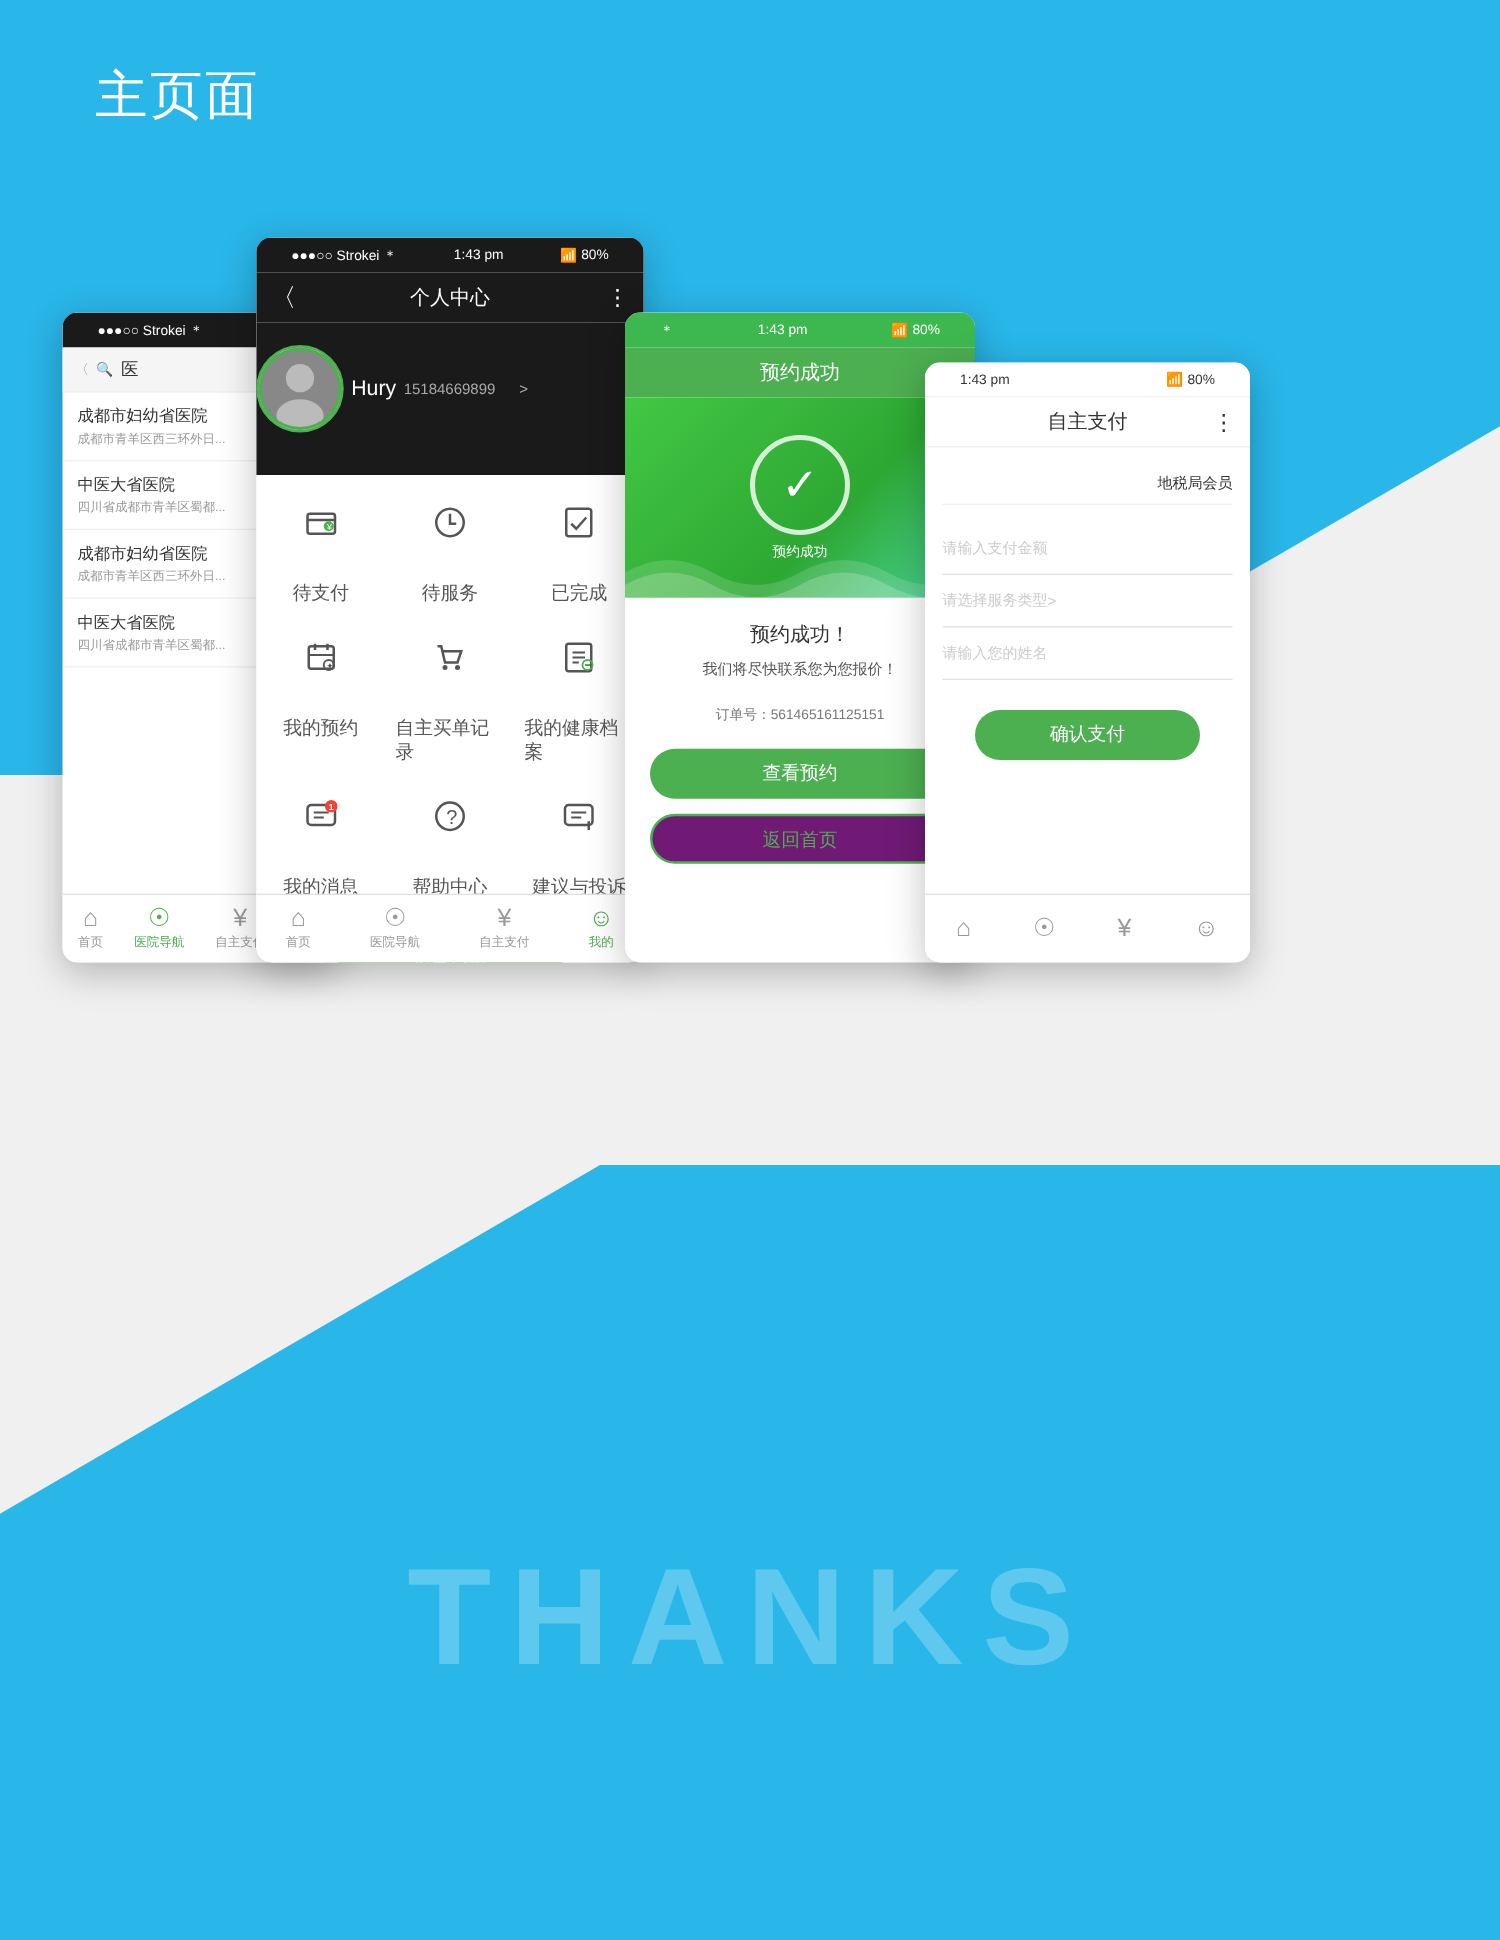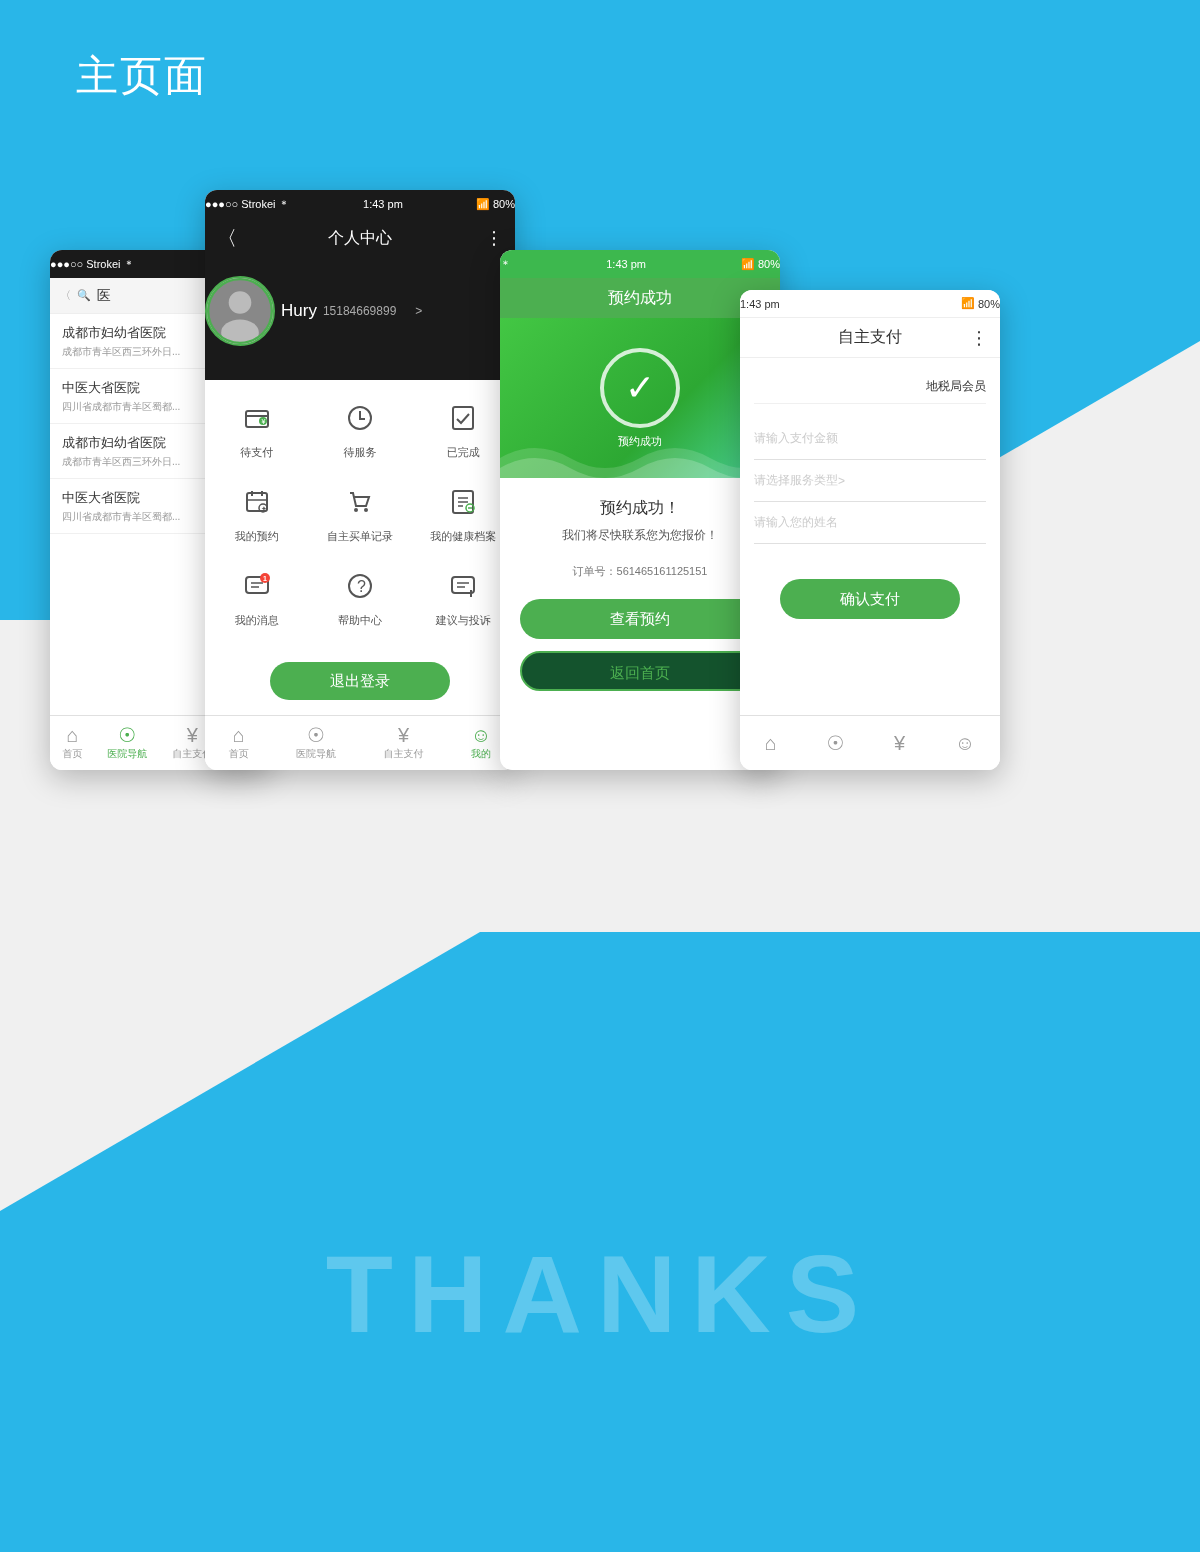--- a/index.html
+++ b/index.html
@@ -108,21 +108,21 @@
       z-index: 4;
     }
 
     
     .status-bar {
       height: 28px;
       background: #1a1a1a;
       display: flex;
       align-items: center;
       justify-content: space-between;
-      padding: 0 0;
+      padding: 0 28px;
       font-size: 11px;
       color: white;
     }
     .status-bar.light {
       background: white;
       color: #333;
       border-bottom: 1px solid #eee;
     }
     .status-icons {
       display: flex;
@@ -243,21 +243,21 @@
       align-items: center;
       padding: 14px 8px;
       gap: 6px;
       position: relative;
     }
     .s2-grid-icon {
       font-size: 26px;
       color: #555;
       position: relative;
     }
-    .s2-grid-label { font-size: 11px; color: #555; }
+    .s2-grid-label { font-size: 15px; color: #555; margin-top: 20px; }
 
     .s2-logout-btn {
       margin: 10px auto;
       display: block;
       width: 180px;
       height: 38px;
       background: #4caf50;
       color: white;
       border: none;
       border-radius: 19px;
@@ -301,21 +301,21 @@
       width: 100%;
       height: 40px;
       border-radius: 20px;
       font-size: 15px;
       cursor: pointer;
       margin-bottom: 12px;
       text-align: center;
       line-height: 40px;
     }
     .s3-btn-primary { background: #4caf50; color: white; border: none; margin-top: 12px; }
-    .s3-btn-secondary { background: #14532d; color: #4caf50; border: 2px solid #4caf50; }
+    .s3-btn-secondary { background: #701a75; color: #4caf50; border: 2px solid #4caf50; }
 
     
     .s4-content { padding: 12px 14px; }
     .s4-member-row {
       text-align: right;
       font-size: 12px;
       color: #333;
       margin-bottom: 14px;
       padding: 8px 0;
       border-bottom: 1px solid #f0f0f0;
@@ -324,21 +324,21 @@
       border-bottom: 1px solid #e0e0e0;
       padding: 12px 0;
       font-size: 12px;
       color: #ccc;
       display: flex;
       justify-content: flex-start;
       align-items: center;
     }
     .s4-confirm-btn {
       display: block;
-      margin: 35px auto;
+      margin: 24px auto;
       width: 180px;
       height: 40px;
       background: #4caf50;
       color: white;
       border: none;
       border-radius: 20px;
       font-size: 15px;
       cursor: pointer;
       text-align: center;
       line-height: 40px;

